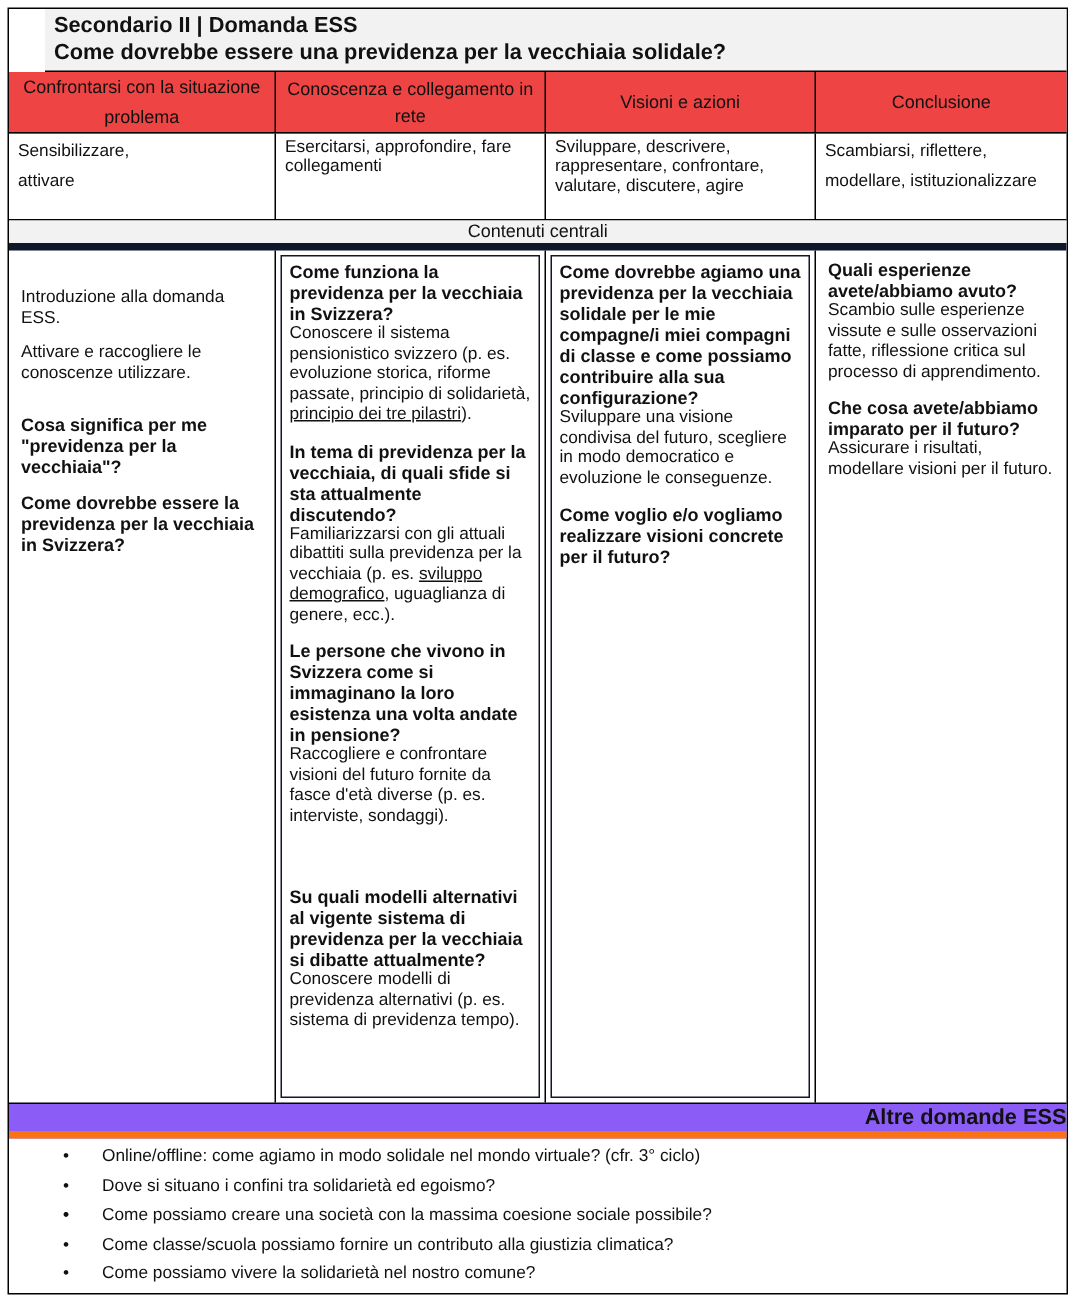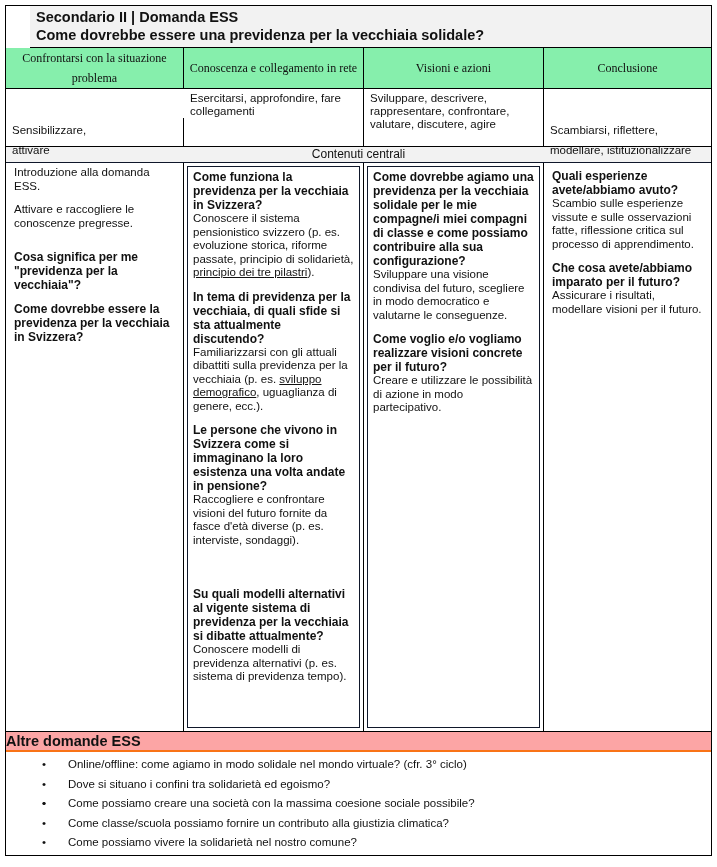--- a/index.html
+++ b/index.html
@@ -4,37 +4,37 @@
 <style>
   html, body { margin:0; padding:0; background:#ffffff; }
   body { width:717px; height:867px; position:relative; font-family:"Liberation Sans", sans-serif; color:#111; overflow:hidden; }
   .doc { position:absolute; left:5px; top:5px; width:707px; border:1px solid #000; box-sizing:border-box; }
   .title-bar { background:#f2f2f2; padding:2px 6px 3px 6px; border-bottom:1px solid #000;margin-left:24px; }
   .title-bar .t1, .title-bar .t2 { font-weight:bold; font-size:14.5px; line-height:18px; }
   .row { display:flex; border-bottom:1px solid #000; }
   .row > .cell { box-sizing:border-box; border-right:1px solid #000; }
   .row > .cell:last-child { border-right:none; }
   .c1 { width:178px; } .c2 { width:180px; } .c3 { width:180px; } .c4 { flex:1; }
-  .head-row { background:#86efac; height:40px;font-family:Liberation Serif, serif; }
+  .head-row { background:#ef4444; height:40px; }
   .head-row .cell { display:flex; align-items:center; justify-content:center; text-align:center; font-size:12px; line-height:18px; padding:0 4px; }
   .head-row .c1 { line-height:20px; }
   .verbs-row { height:57px; }
   .verbs-row .cell { font-size:11.5px; line-height:13px; padding:3px 6px; }
   .verbs-row .c1 div:nth-child(2), .verbs-row .c4 div:nth-child(2) { margin-top:7px; }
-  .verbs-row .c1, .verbs-row .c4 { padding-top:6px;margin-top:29px; }
-  .section-bar { background:#f2f2f2; text-align:center; font-size:12px; line-height:15px; padding:0; border-bottom:1px solid #0f172a; }
+  .verbs-row .c1, .verbs-row .c4 { padding-top:6px; }
+  .section-bar { background:#f2f2f2; text-align:center; font-size:12px; line-height:15px; padding:0; border-bottom:5px solid #0f172a; }
   .content-row { height:568px; }
   .content-row .cell { padding:3px 3px; font-size:11.5px; line-height:13.5px; }
   .inner { border:1px solid #0f172a; height:100%; box-sizing:border-box; padding:3px 5px; }
-  .content-row .c1 .inner { border:none; padding:0 5px; }
+  .content-row .c1 .inner { border:none; padding:0 5px;margin-top:22px; }
   .q { font-weight:bold; font-size:12px; line-height:14px; }
   .block { margin-bottom:10px; }
   .gap { height:10px; }
   u { text-decoration:underline; }
-  .altre-bar { background:#fca5a5; text-align:left; font-weight:bold; font-size:14.5px; line-height:18px; border-bottom:2px solid #f97316; }
+  .altre-bar { background:#8b5cf6; text-align:right; font-weight:bold; font-size:14.5px; line-height:18px; border-bottom:5px solid #f97316; }
   ul.altre { margin:0; padding:3px 0 2px 0; list-style:none; }
   ul.altre li { position:relative; padding-left:62px; font-size:11.5px; line-height:19.5px; }
   ul.altre li .bullet { position:absolute; left:36px; top:0; }
 </style>
 </head>
 <body>
 
 <div class="doc">
   <div class="title-bar">
     <div class="t1">Secondario II | Domanda ESS</div>
@@ -64,21 +64,21 @@
       <div>modellare, istituzionalizzare</div>
     </div>
   </div>
 
   <div class="section-bar">Contenuti centrali</div>
 
   <div class="row content-row">
     <div class="cell c1">
       <div class="inner">
         <div class="block">Introduzione alla domanda ESS.</div>
-        <div class="block">Attivare e raccogliere le conoscenze pregresse.</div>
+        <div class="block">Attivare e raccogliere le conoscenze utilizzare.</div>
         <div class="gap"></div>
         <div class="block q">Cosa significa per me "previdenza per la vecchiaia"?</div>
         <div class="block q">Come dovrebbe essere la previdenza per la vecchiaia in Svizzera?</div>
       </div>
     </div>
 
     <div class="cell c2">
       <div class="inner">
         <div class="block">
           <div class="q">Come funziona la previdenza per la vecchiaia in Svizzera?</div>
@@ -97,25 +97,24 @@
           <div class="q">Su quali modelli alternativi al vigente sistema di previdenza per la vecchiaia si dibatte attualmente?</div>
           <div>Conoscere modelli di previdenza alternativi (p. es. sistema di previdenza tempo).</div>
         </div>
       </div>
     </div>
 
     <div class="cell c3">
       <div class="inner">
         <div class="block">
           <div class="q">Come dovrebbe agiamo una previdenza per la vecchiaia solidale per le mie compagne/i miei compagni di classe e come possiamo contribuire alla sua configurazione?</div>
-          <div>Sviluppare una visione condivisa del futuro, scegliere in modo democratico e valutarne le conseguenze.</div>
+          <div>Sviluppare una visione condivisa del futuro, scegliere in modo democratico e evoluzione le conseguenze.</div>
         </div>
         <div class="block">
           <div class="q">Come voglio e/o vogliamo realizzare visioni concrete per il futuro?</div>
-          <div>Creare e utilizzare le possibilità di azione in modo partecipativo.</div>
         </div>
       </div>
     </div>
 
     <div class="cell c4">
       <div class="inner" style="border:none;">
         <div class="block">
           <div class="q">Quali esperienze avete/abbiamo avuto?</div>
           <div>Scambio sulle esperienze vissute e sulle osservazioni fatte, riflessione critica sul processo di apprendimento.</div>
         </div>

